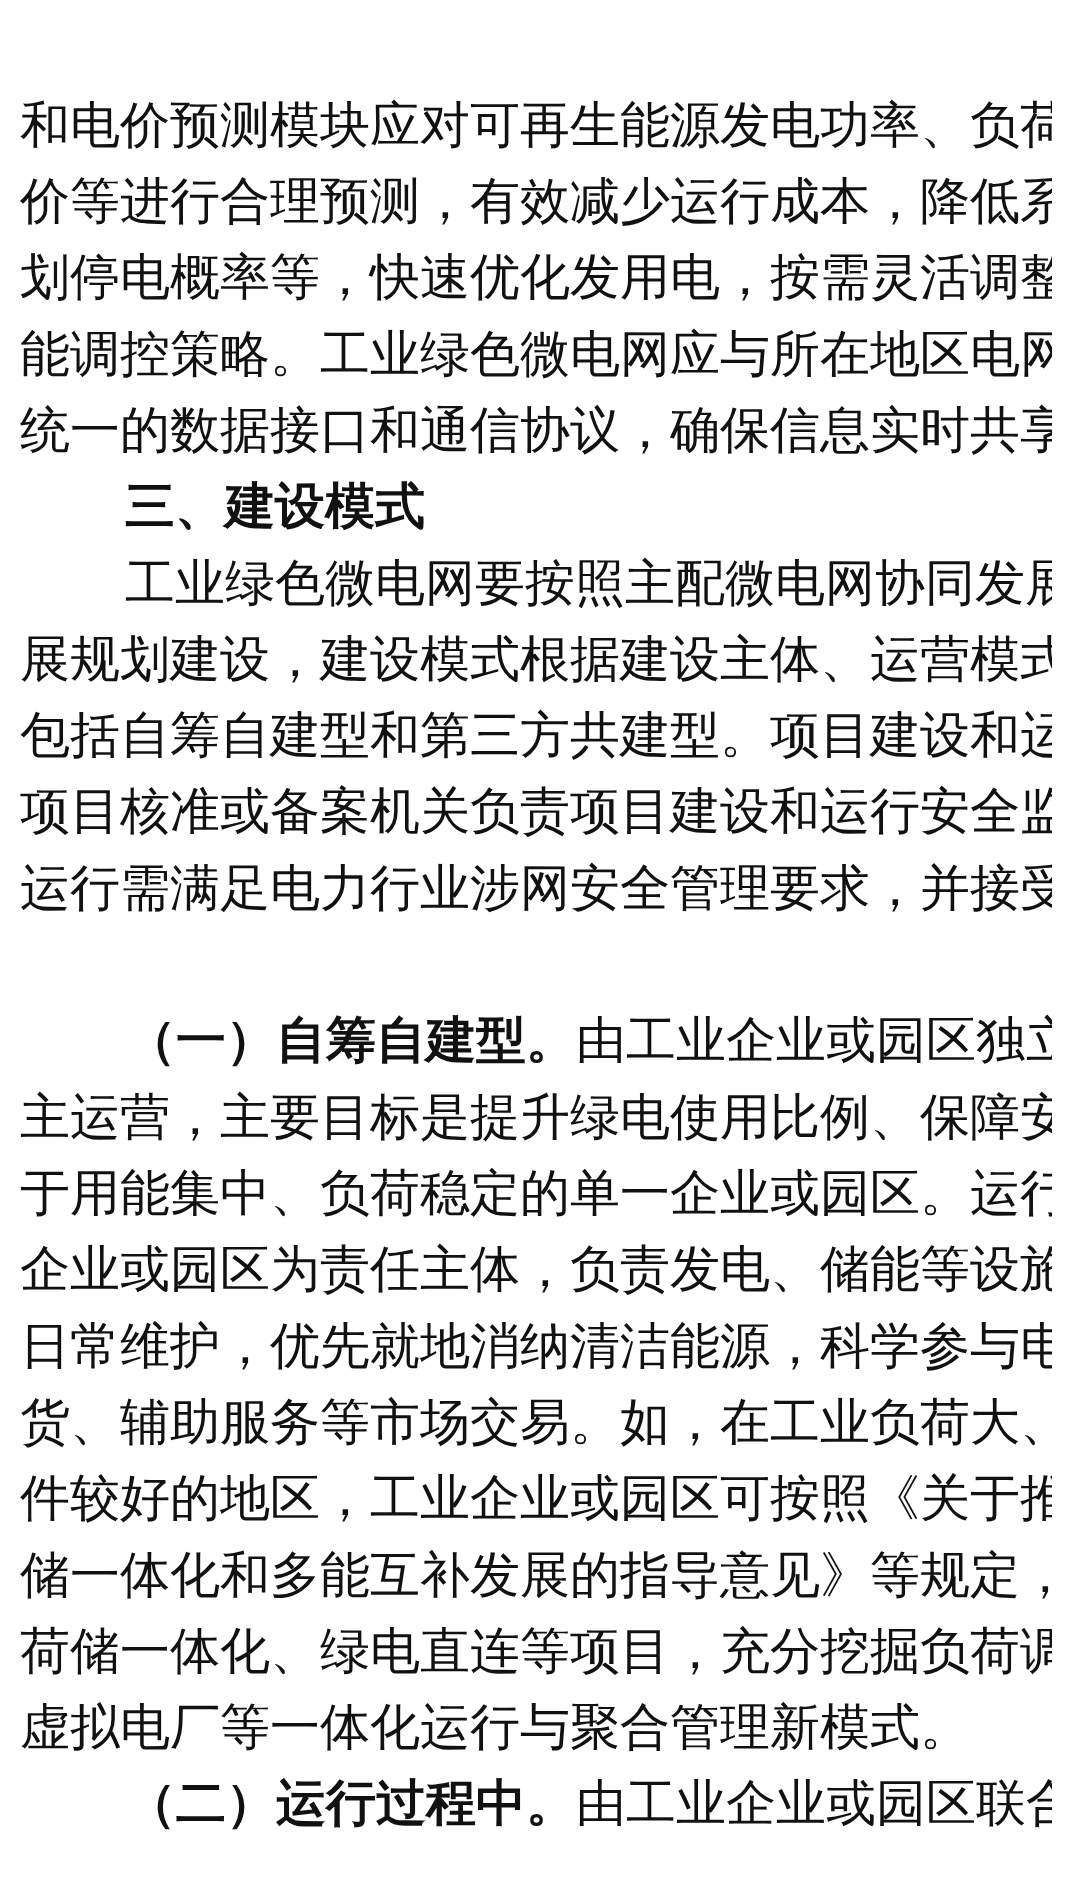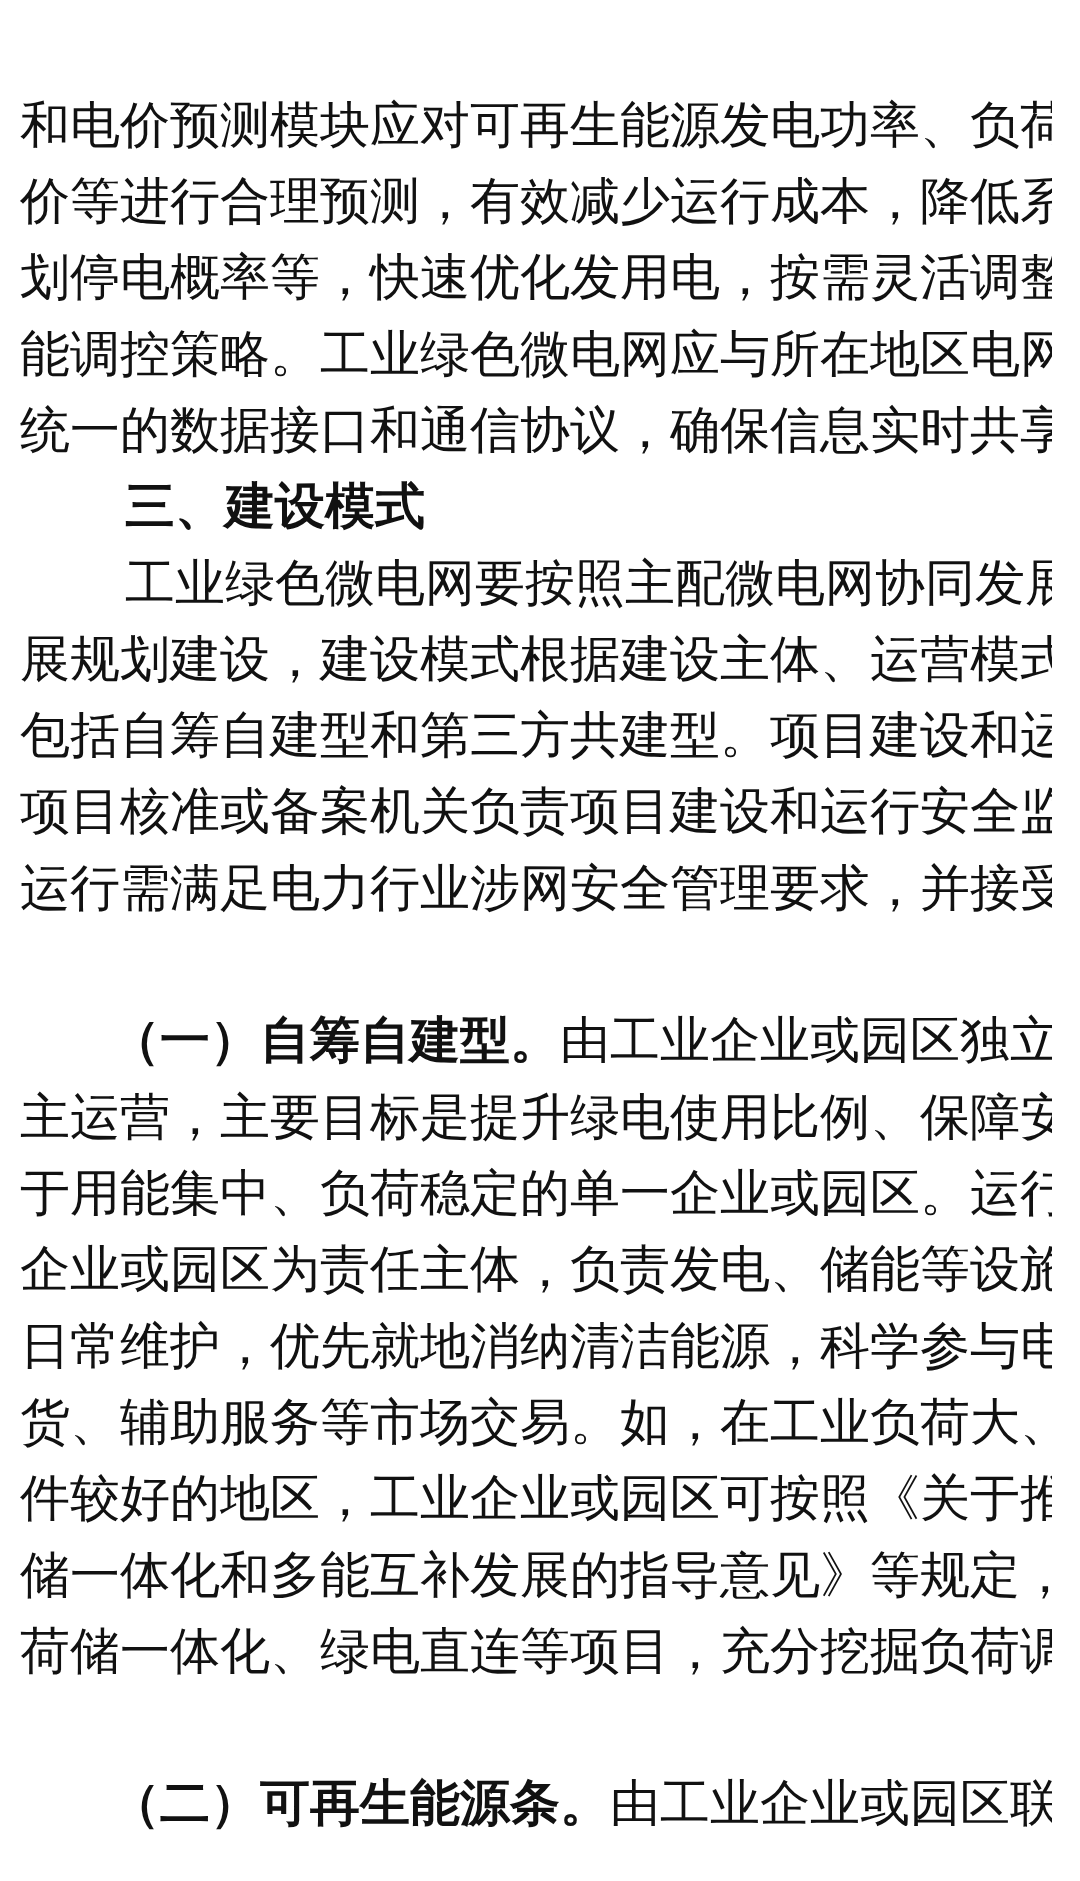--- a/index.html
+++ b/index.html
@@ -7,21 +7,21 @@
   .page { position:absolute; left:0; top:0; width:1080px; height:1881px; background:#fff; }
   .line {
     position:absolute; left:20px; width:1032px; height:76px;
     font-family:"DejaVu Serif", "Liberation Serif", serif;
     font-size:50px; line-height:76px; color:#111;
     white-space:nowrap; overflow:hidden;
     text-align:justify; text-align-last:justify;
   }
   .line.indent { left:125px; width:927px; }
   .line.last { text-align-last:left; }
-  .bold { font-weight:bold; }
+  .bold { font-weight:bold;margin-left:16px; }
   .heading { font-family:"DejaVu Sans", "Liberation Sans", sans-serif; font-weight:bold; }
 </style>
 </head>
 <body>
 
 <div class="page">
 
   <div class="line" style="top:87px">和电价预测模块应对可再生能源发电功率、负荷功率、市场电</div>
   <div class="line" style="top:163px">价等进行合理预测，有效减少运行成本，降低系统网损、非计</div>
   <div class="line" style="top:239px">划停电概率等，快速优化发用电，按需灵活调整工业生产和用</div>
@@ -38,16 +38,17 @@
 
   <div class="line indent" style="top:1002px; left:110px; width:942px;"><span class="bold">（一）自筹自建型。</span><span>由工业企业或园区独立投资建设并自</span></div>
   <div class="line" style="top:1079px">主运营，主要目标是提升绿电使用比例、保障安全用电，适用</div>
   <div class="line" style="top:1155px">于用能集中、负荷稳定的单一企业或园区。运行过程中，工业</div>
   <div class="line" style="top:1231px">企业或园区为责任主体，负责发电、储能等设施的运行调控及</div>
   <div class="line" style="top:1308px">日常维护，优先就地消纳清洁能源，科学参与电力中长期、现</div>
   <div class="line" style="top:1384px">货、辅助服务等市场交易。如，在工业负荷大、可再生能源条</div>
   <div class="line" style="top:1460px">件较好的地区，工业企业或园区可按照《关于推进电力源网荷</div>
   <div class="line" style="top:1537px">储一体化和多能互补发展的指导意见》等规定，探索建设源网</div>
   <div class="line" style="top:1613px">荷储一体化、绿电直连等项目，充分挖掘负荷调节能力，探索</div>
+  <div class="line last" style="top:1689px">虚拟电厂等一体化运行与聚合管理新模式。</div>
 
-  <div class="line indent" style="top:1765px; left:110px; width:942px;"><span class="bold">（二）可再生能源条。</span><span>由工业企业或园区联合具备资质的</span></div>
+  <div class="line indent" style="top:1765px; left:110px; width:942px;"><span class="bold">（二）运行过程中。</span><span>由工业企业或园区联合具备资质的</span></div>
 
 </div>
 
 </body></html>

